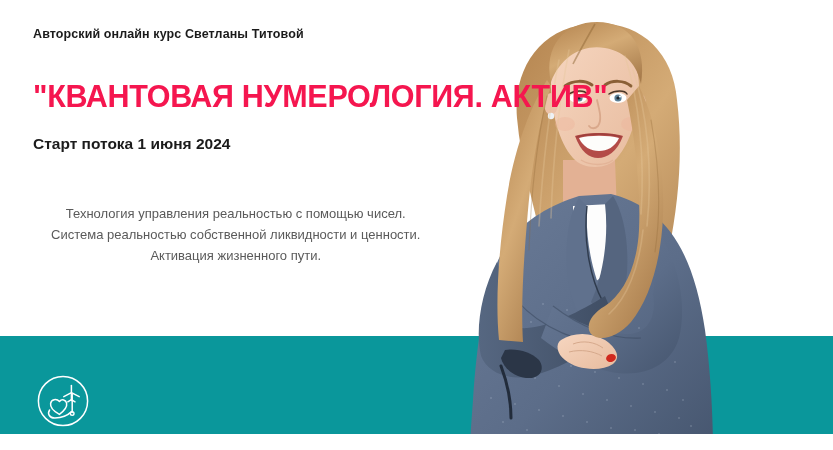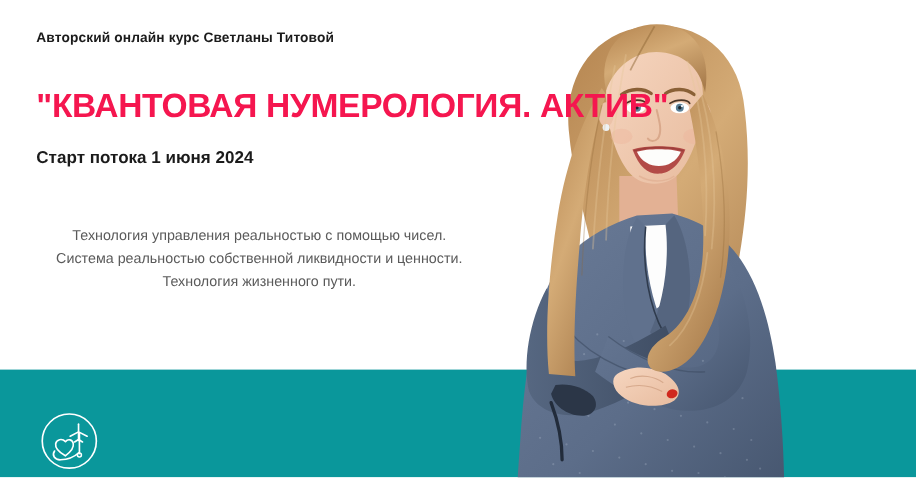--- a/index.html
+++ b/index.html
@@ -338,21 +338,21 @@
 
     <div class="eyebrow">Авторский онлайн курс Светланы Титовой</div>
 
     <div class="headline">"КВАНТОВАЯ НУМЕРОЛОГИЯ. АКТИВ"</div>
 
     <div class="subhead">Старт потока 1 июня 2024</div>
 
     <div class="body-copy">
       <div class="line">Технология управления реальностью с помощью чисел.</div>
       <div class="line">Система реальностью собственной ликвидности и ценности.</div>
-      <div class="line">Технология жизненного пути.</div>
+      <div class="line">Активация жизненного пути.</div>
     </div>
 
   </div>
 
   <div class="logo">
     <svg viewBox="0 0 54 54" width="54" height="54" xmlns="http://www.w3.org/2000/svg">
 
       <circle cx="27" cy="27" r="24.6" fill="none" stroke="#ffffff" stroke-width="1.5"></circle>
 
       <path d="M 23.5 27.5

